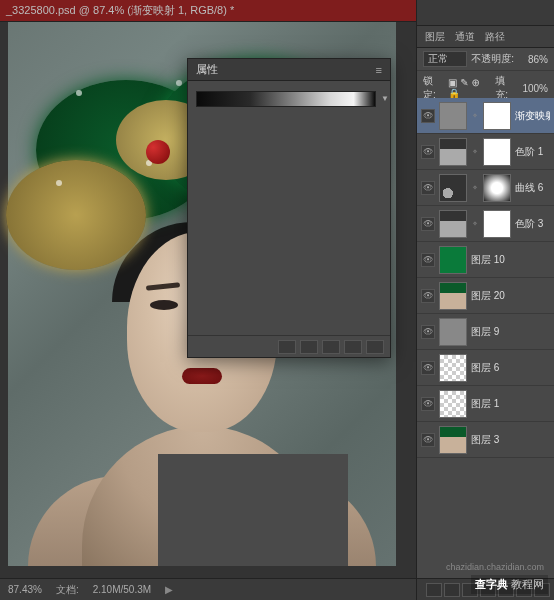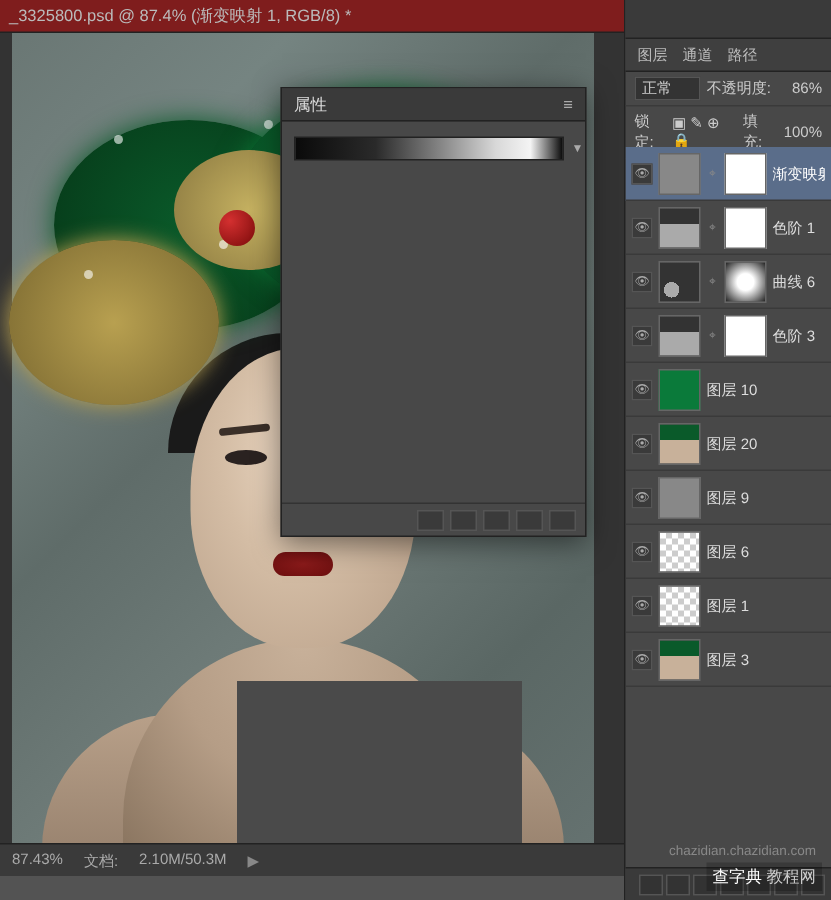--- a/index.html
+++ b/index.html
@@ -25,21 +25,21 @@
 .tinsel{position:absolute;border-radius:50%}
 .t1{width:180px;height:140px;top:40px;left:40px;background:radial-gradient(circle,#0a5a2a,#063818);box-shadow:0 0 18px #0a5a2a}
 .t2{width:200px;height:150px;top:20px;left:160px;background:radial-gradient(circle,#0d7a38,#074a22);box-shadow:0 0 18px #0d7a38}
 .t3{width:140px;height:110px;top:120px;left:10px;background:radial-gradient(circle,#b8a050,#7a6830);box-shadow:0 0 14px #b8a050}
 .t4{width:160px;height:120px;top:110px;left:200px;background:radial-gradient(circle,#0a6a30,#05401c)}
 .t5{width:100px;height:80px;top:60px;left:120px;background:radial-gradient(circle,#c4b060,#8a7840)}
 .sparkle{position:absolute;width:6px;height:6px;background:#fff;border-radius:50%;opacity:.6}
 .s1{top:50px;left:80px}.s2{top:90px;left:200px}.s3{top:140px;left:60px}.s4{top:70px;left:280px}.s5{top:160px;left:260px}.s6{top:120px;left:150px}.s7{top:40px;left:180px}
 .red-orb{position:absolute;top:100px;left:150px;width:24px;height:24px;background:radial-gradient(circle at 30% 30%,#d43030,#7a0a0a);border-radius:50%}
 .block-cover{position:absolute;bottom:0;left:150px;width:190px;height:112px;background:#4a4a4a}
-.statusbar{position:absolute;bottom:16px;left:0;right:0;height:22px;background:#3a3a3a;display:flex;align-items:center;padding:0 8px;gap:14px;border-top:1px solid #222}
+.statusbar{position:absolute;bottom:0;left:0;right:0;height:22px;background:#3a3a3a;display:flex;align-items:center;padding:0 8px;gap:14px;border-top:1px solid #222}
 .statusbar span{color:#aaa;font-size:10px}
 .statusbar .arrow{color:#888;font-size:10px}
 .prop-panel{position:absolute;top:58px;left:187px;width:204px;height:300px;background:#484848;border:1px solid #222;box-shadow:0 4px 18px rgba(0,0,0,.5)}
 .pp-tab{height:22px;background:#3a3a3a;display:flex;align-items:center;padding:0 8px;border-bottom:1px solid #222}
 .pp-tab span{font-size:11px;color:#ddd}
 .pp-tab .menu{margin-left:auto;color:#aaa}
 .pp-header{display:flex;align-items:center;gap:6px;padding:6px 8px}
 .pp-header .ic{width:16px;height:16px;background:#333;border:1px solid #666}
 .pp-header .ic.grad{background:linear-gradient(90deg,#000,#fff)}
 .pp-body{padding:4px 8px}
@@ -68,21 +68,21 @@
 .thumb.img{background:linear-gradient(180deg,#0a5a2a 0%,#0a5a2a 40%,#c8b19a 40%,#c8b19a 100%)}
 .thumb.gray{background:#888}
 .thumb.chk{background:repeating-conic-gradient(#ccc 0 25%,#fff 0 50%) 0 0/8px 8px}
 .thumb.maskd{background:radial-gradient(circle,#fff 30%,#222 100%)}
 .link{width:8px;text-align:center;font-size:8px;color:#888}
 .lname{flex:1;font-size:10px;color:#ddd;overflow:hidden;white-space:nowrap}
 .lname.sel{color:#fff}
 .rp-footer{position:absolute;bottom:0;left:0;right:0;height:22px;background:#3a3a3a;border-top:1px solid #222;display:flex;align-items:center;justify-content:flex-end;gap:2px;padding:0 4px}
 .rp-footer .fic{width:16px;height:14px;background:#333;border:1px solid #555}
 .watermark{position:absolute;bottom:6px;right:6px;font-size:11px;color:#aaa;background:rgba(0,0,0,.2);padding:2px 4px}
-.watermark .b{color:#fff;font-weight:normal}
+.watermark .b{color:#fff;font-weight:bold}
 .wurl{position:absolute;bottom:28px;right:10px;font-size:9px;color:#888}
 </style>
 </head>
 <body>
 
 <div class="topbar">
   <span class="title">_3325800.psd @ 87.4% (渐变映射 1, RGB/8) *</span>
   <div class="winbtn">—</div>
   <div class="winbtn">□</div>
   <div class="winbtn">×</div>

